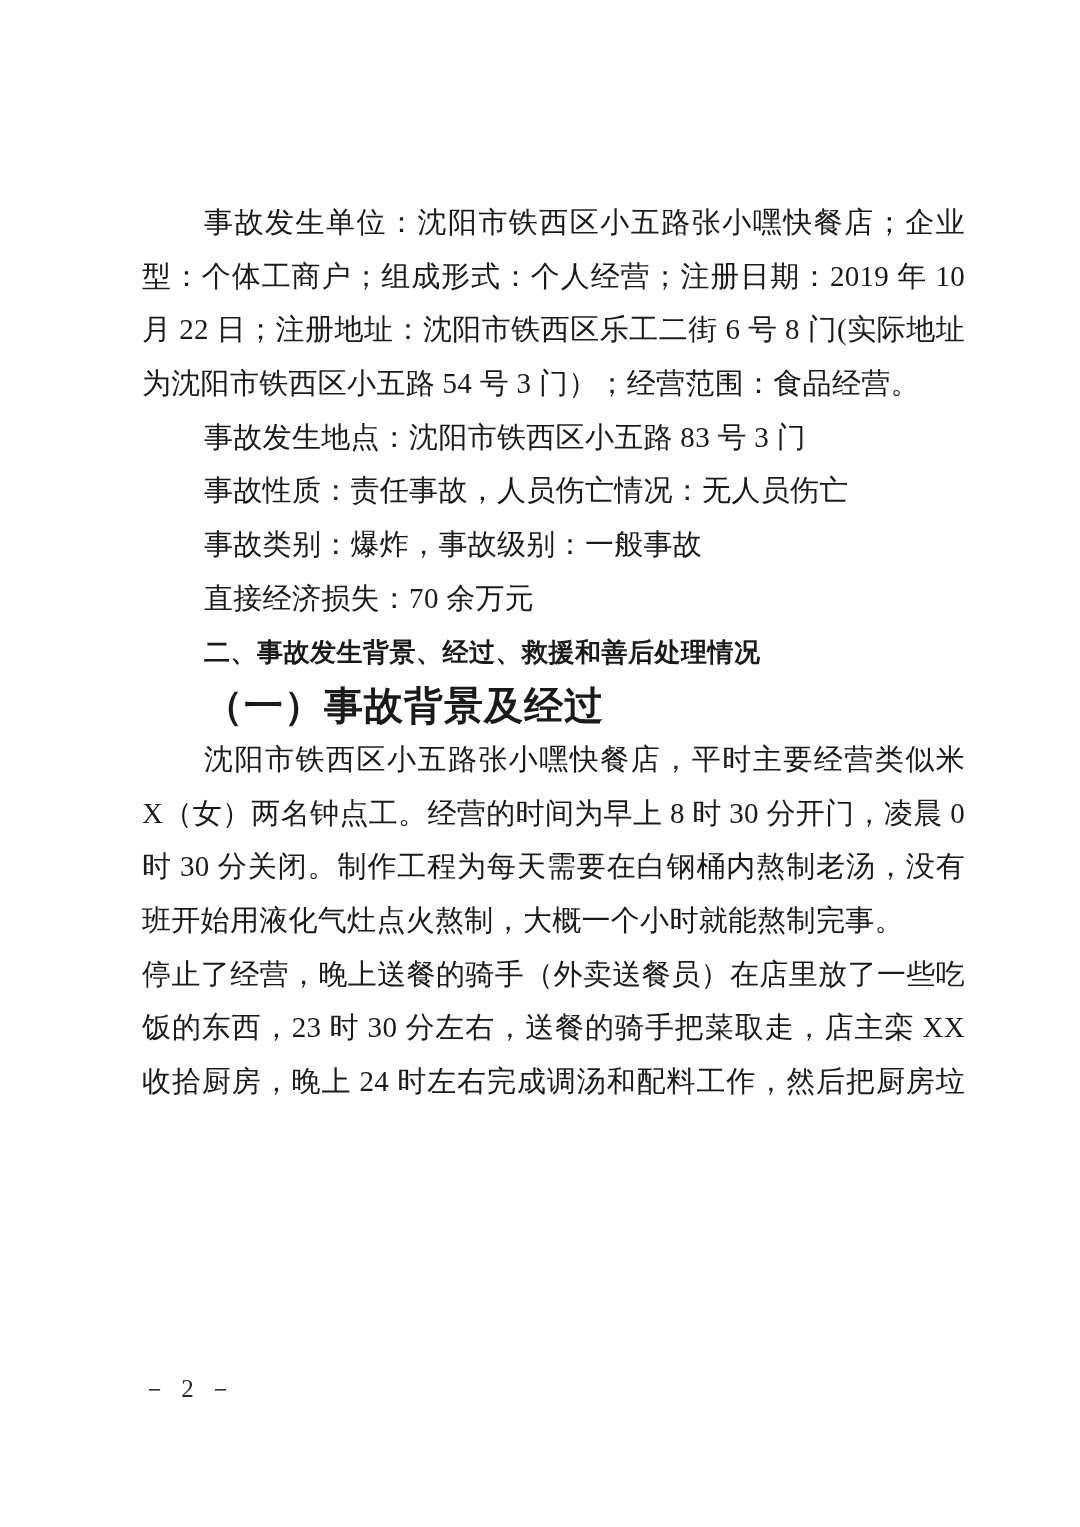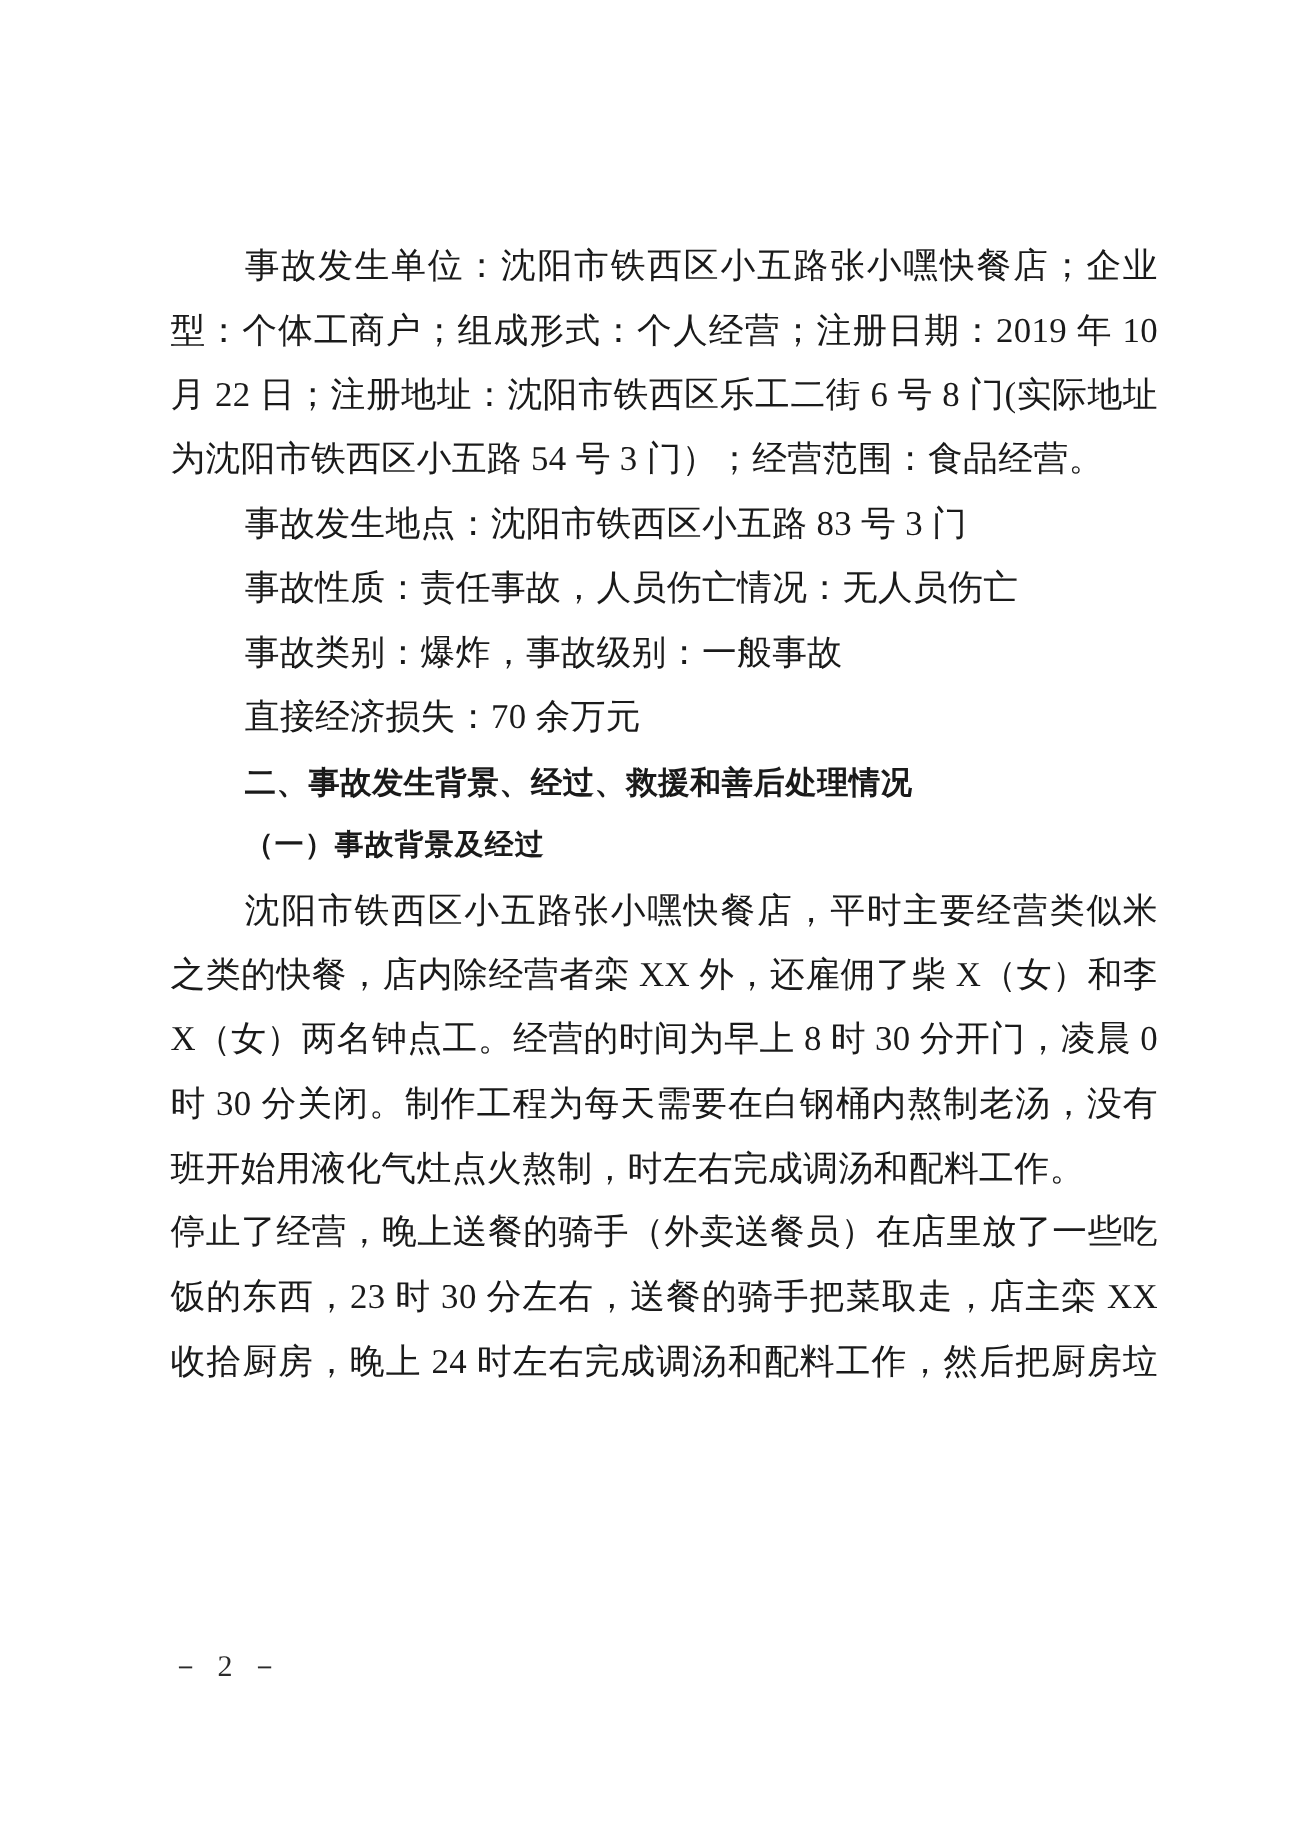--- a/index.html
+++ b/index.html
@@ -45,21 +45,21 @@
   }
   .line.heading1 {
     font-family: "Liberation Sans", "DejaVu Sans", sans-serif;
     font-weight: bold;
     font-size: 26px;
     letter-spacing: 0.5px;
   }
   .line.heading2 {
     font-family: "Liberation Serif", "DejaVu Serif", serif;
     font-weight: bold;
-    font-size: 24px;
+    font-size: 39px;
     letter-spacing: 1px;
   }
   .footer {
     position: absolute;
     left: 142px;
     top: 1372px;
     font-size: 25px;
     letter-spacing: 4px;
     color: #2a2a2a;
     font-family: "Liberation Serif", "DejaVu Serif", serif;
@@ -74,22 +74,21 @@
       <div class="line body just">型：个体工商户；组成形式：个人经营；注册日期：2019 年 10</div>
       <div class="line body just">月 22 日；注册地址：沈阳市铁西区乐工二街 6 号 8 门(实际地址</div>
       <div class="line body">为沈阳市铁西区小五路 54 号 3 门）；经营范围：食品经营。</div>
       <div class="line body indent">事故发生地点：沈阳市铁西区小五路 83 号 3 门</div>
       <div class="line body indent">事故性质：责任事故，人员伤亡情况：无人员伤亡</div>
       <div class="line body indent">事故类别：爆炸，事故级别：一般事故</div>
       <div class="line body indent">直接经济损失：70 余万元</div>
       <div class="line heading1 indent">二、事故发生背景、经过、救援和善后处理情况</div>
       <div class="line heading2 indent">（一）事故背景及经过</div>
       <div class="line body just indent">沈阳市铁西区小五路张小嘿快餐店，平时主要经营类似米线</div>
-      <div class="line body just">之类的快餐，店内除经营者栾 XX 外，还雇佣了柴 X（女）和李</div>
       <div class="line body just">X（女）两名钟点工。经营的时间为早上 8 时 30 分开门，凌晨 0</div>
       <div class="line body just">时 30 分关闭。制作工程为每天需要在白钢桶内熬制老汤，没有</div>
-      <div class="line body">班开始用液化气灶点火熬制，时左右完成调汤和配料工作。</div>
+      <div class="line body">班开始用液化气灶点火熬制，大概一个小时就能熬制完事。</div>
       <div class="line body just">停止了经营，晚上送餐的骑手（外卖送餐员）在店里放了一些吃</div>
       <div class="line body just">饭的东西，23 时 30 分左右，送餐的骑手把菜取走，店主栾 XX</div>
       <div class="line body just">收拾厨房，晚上 24 时左右完成调汤和配料工作，然后把厨房垃</div>
     </div>
   <div class="footer">－ 2 －</div>
 </div>
 
 </body></html>

